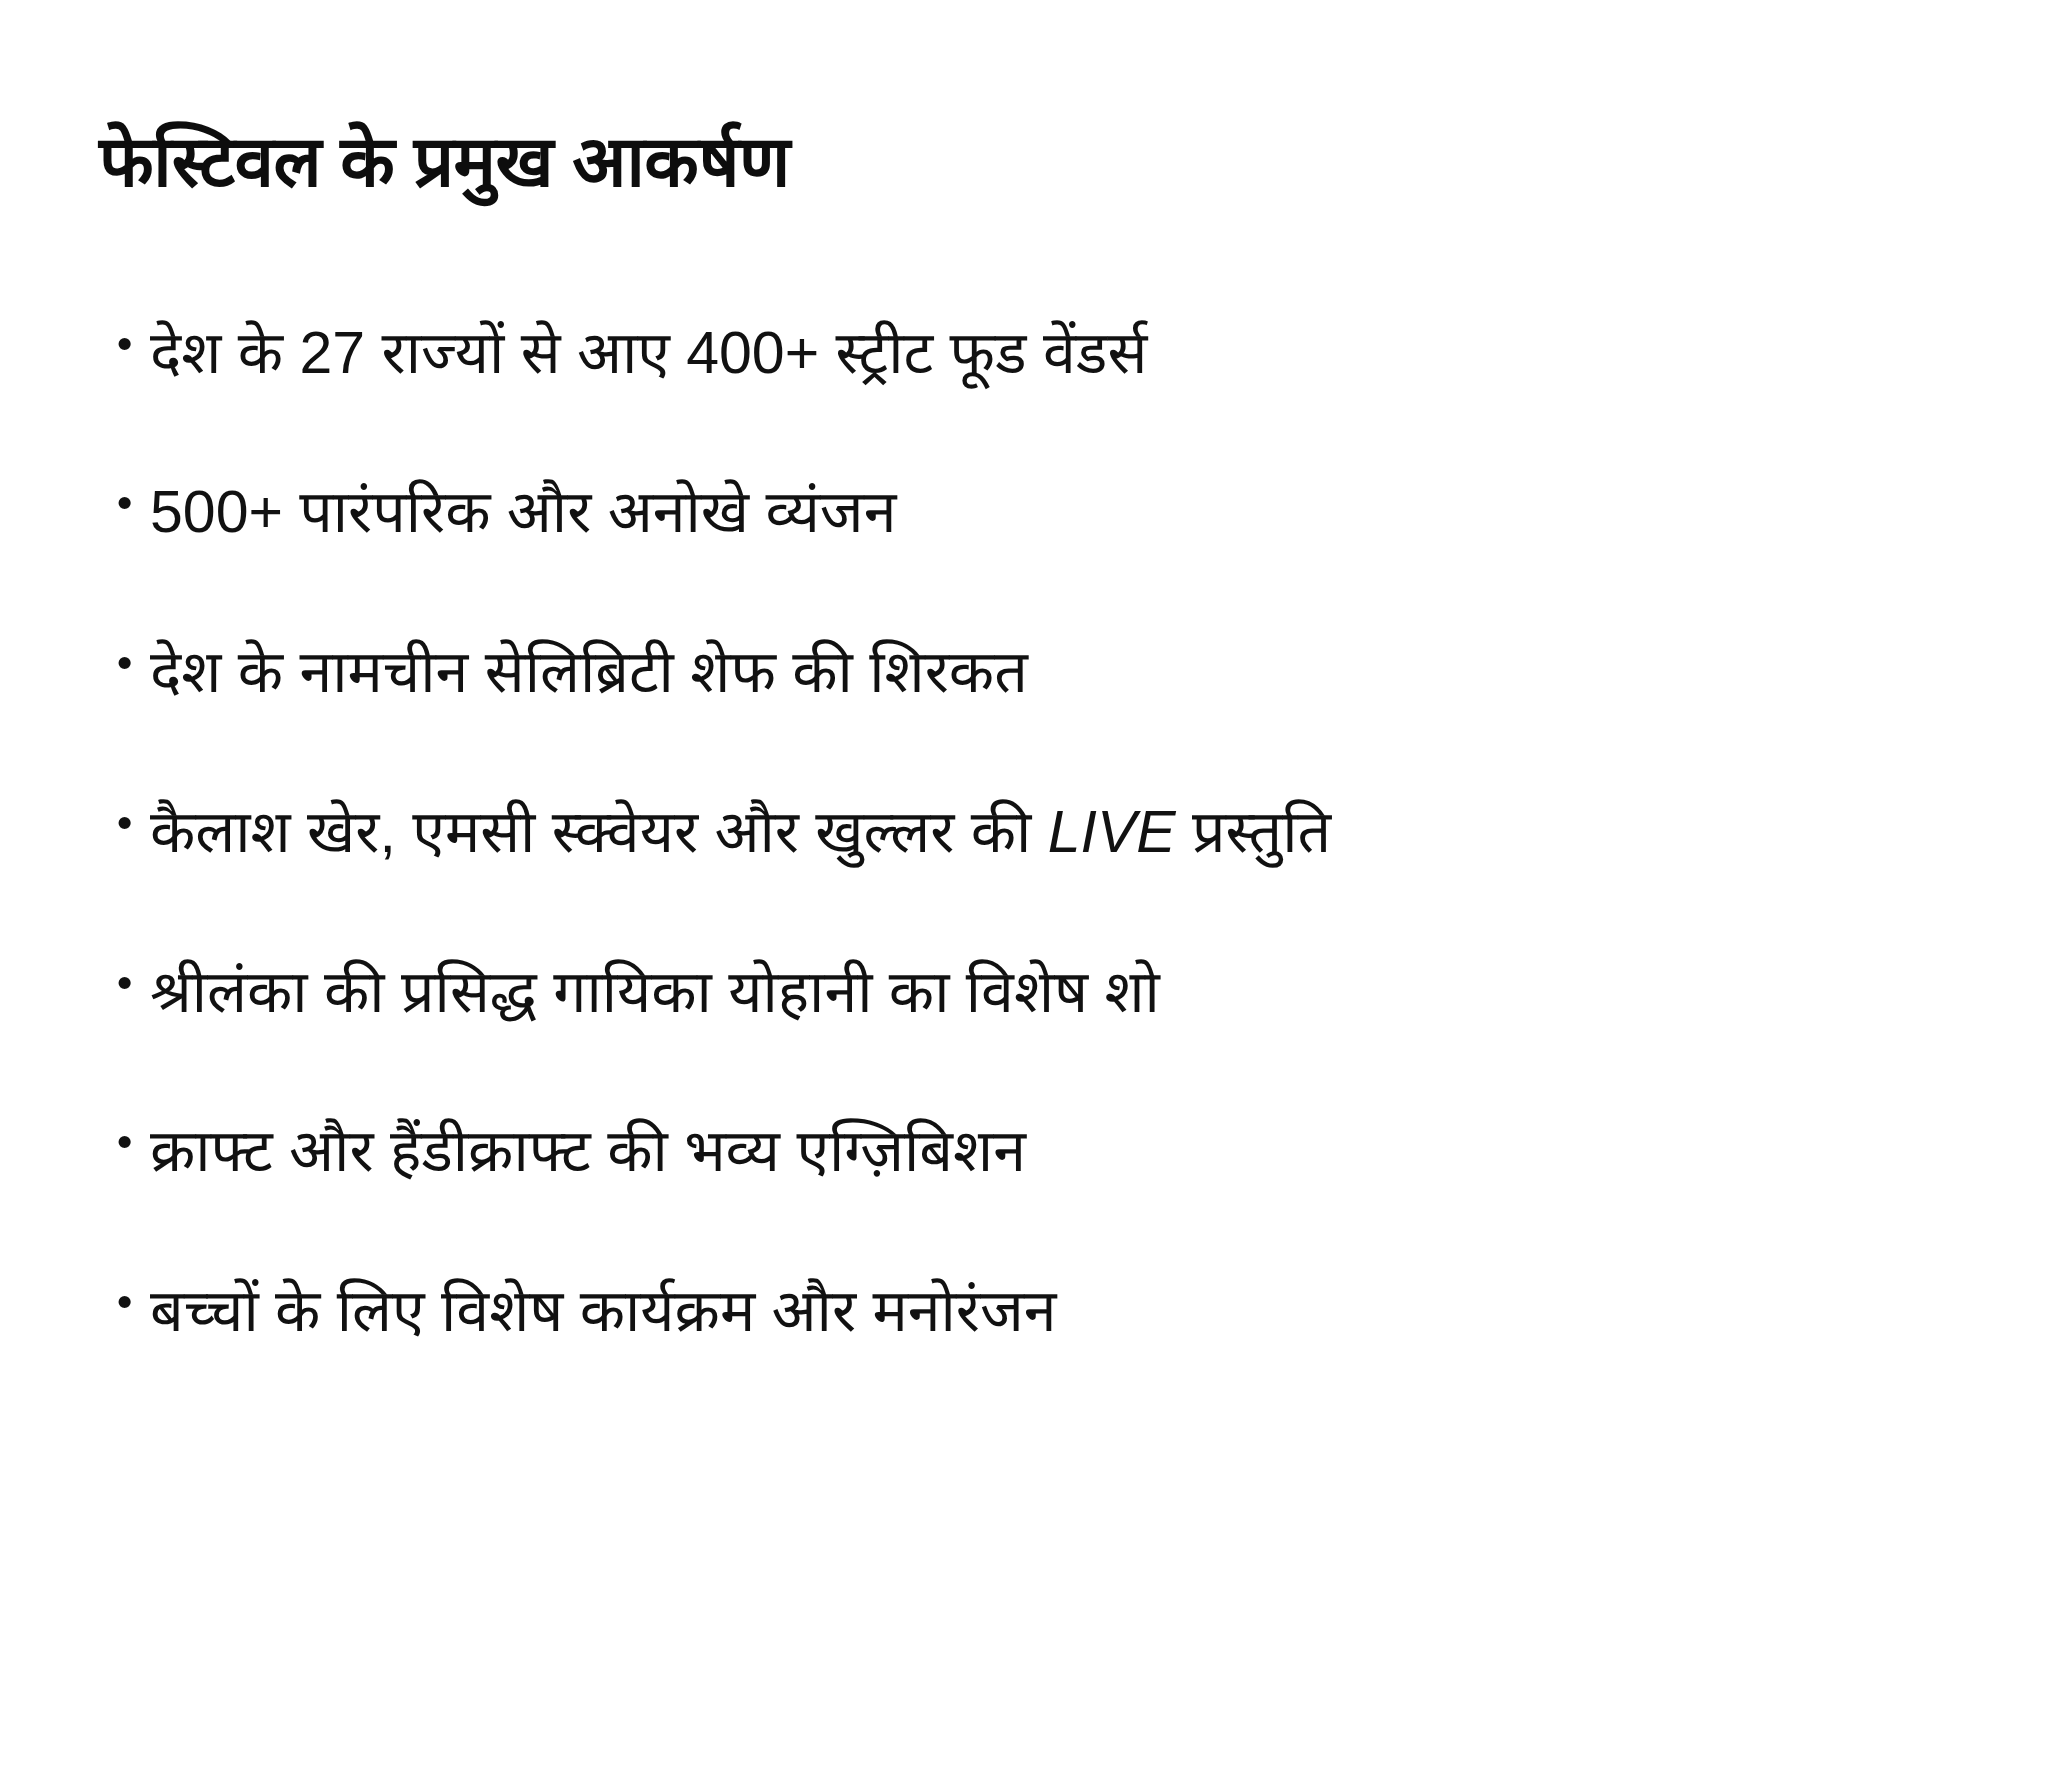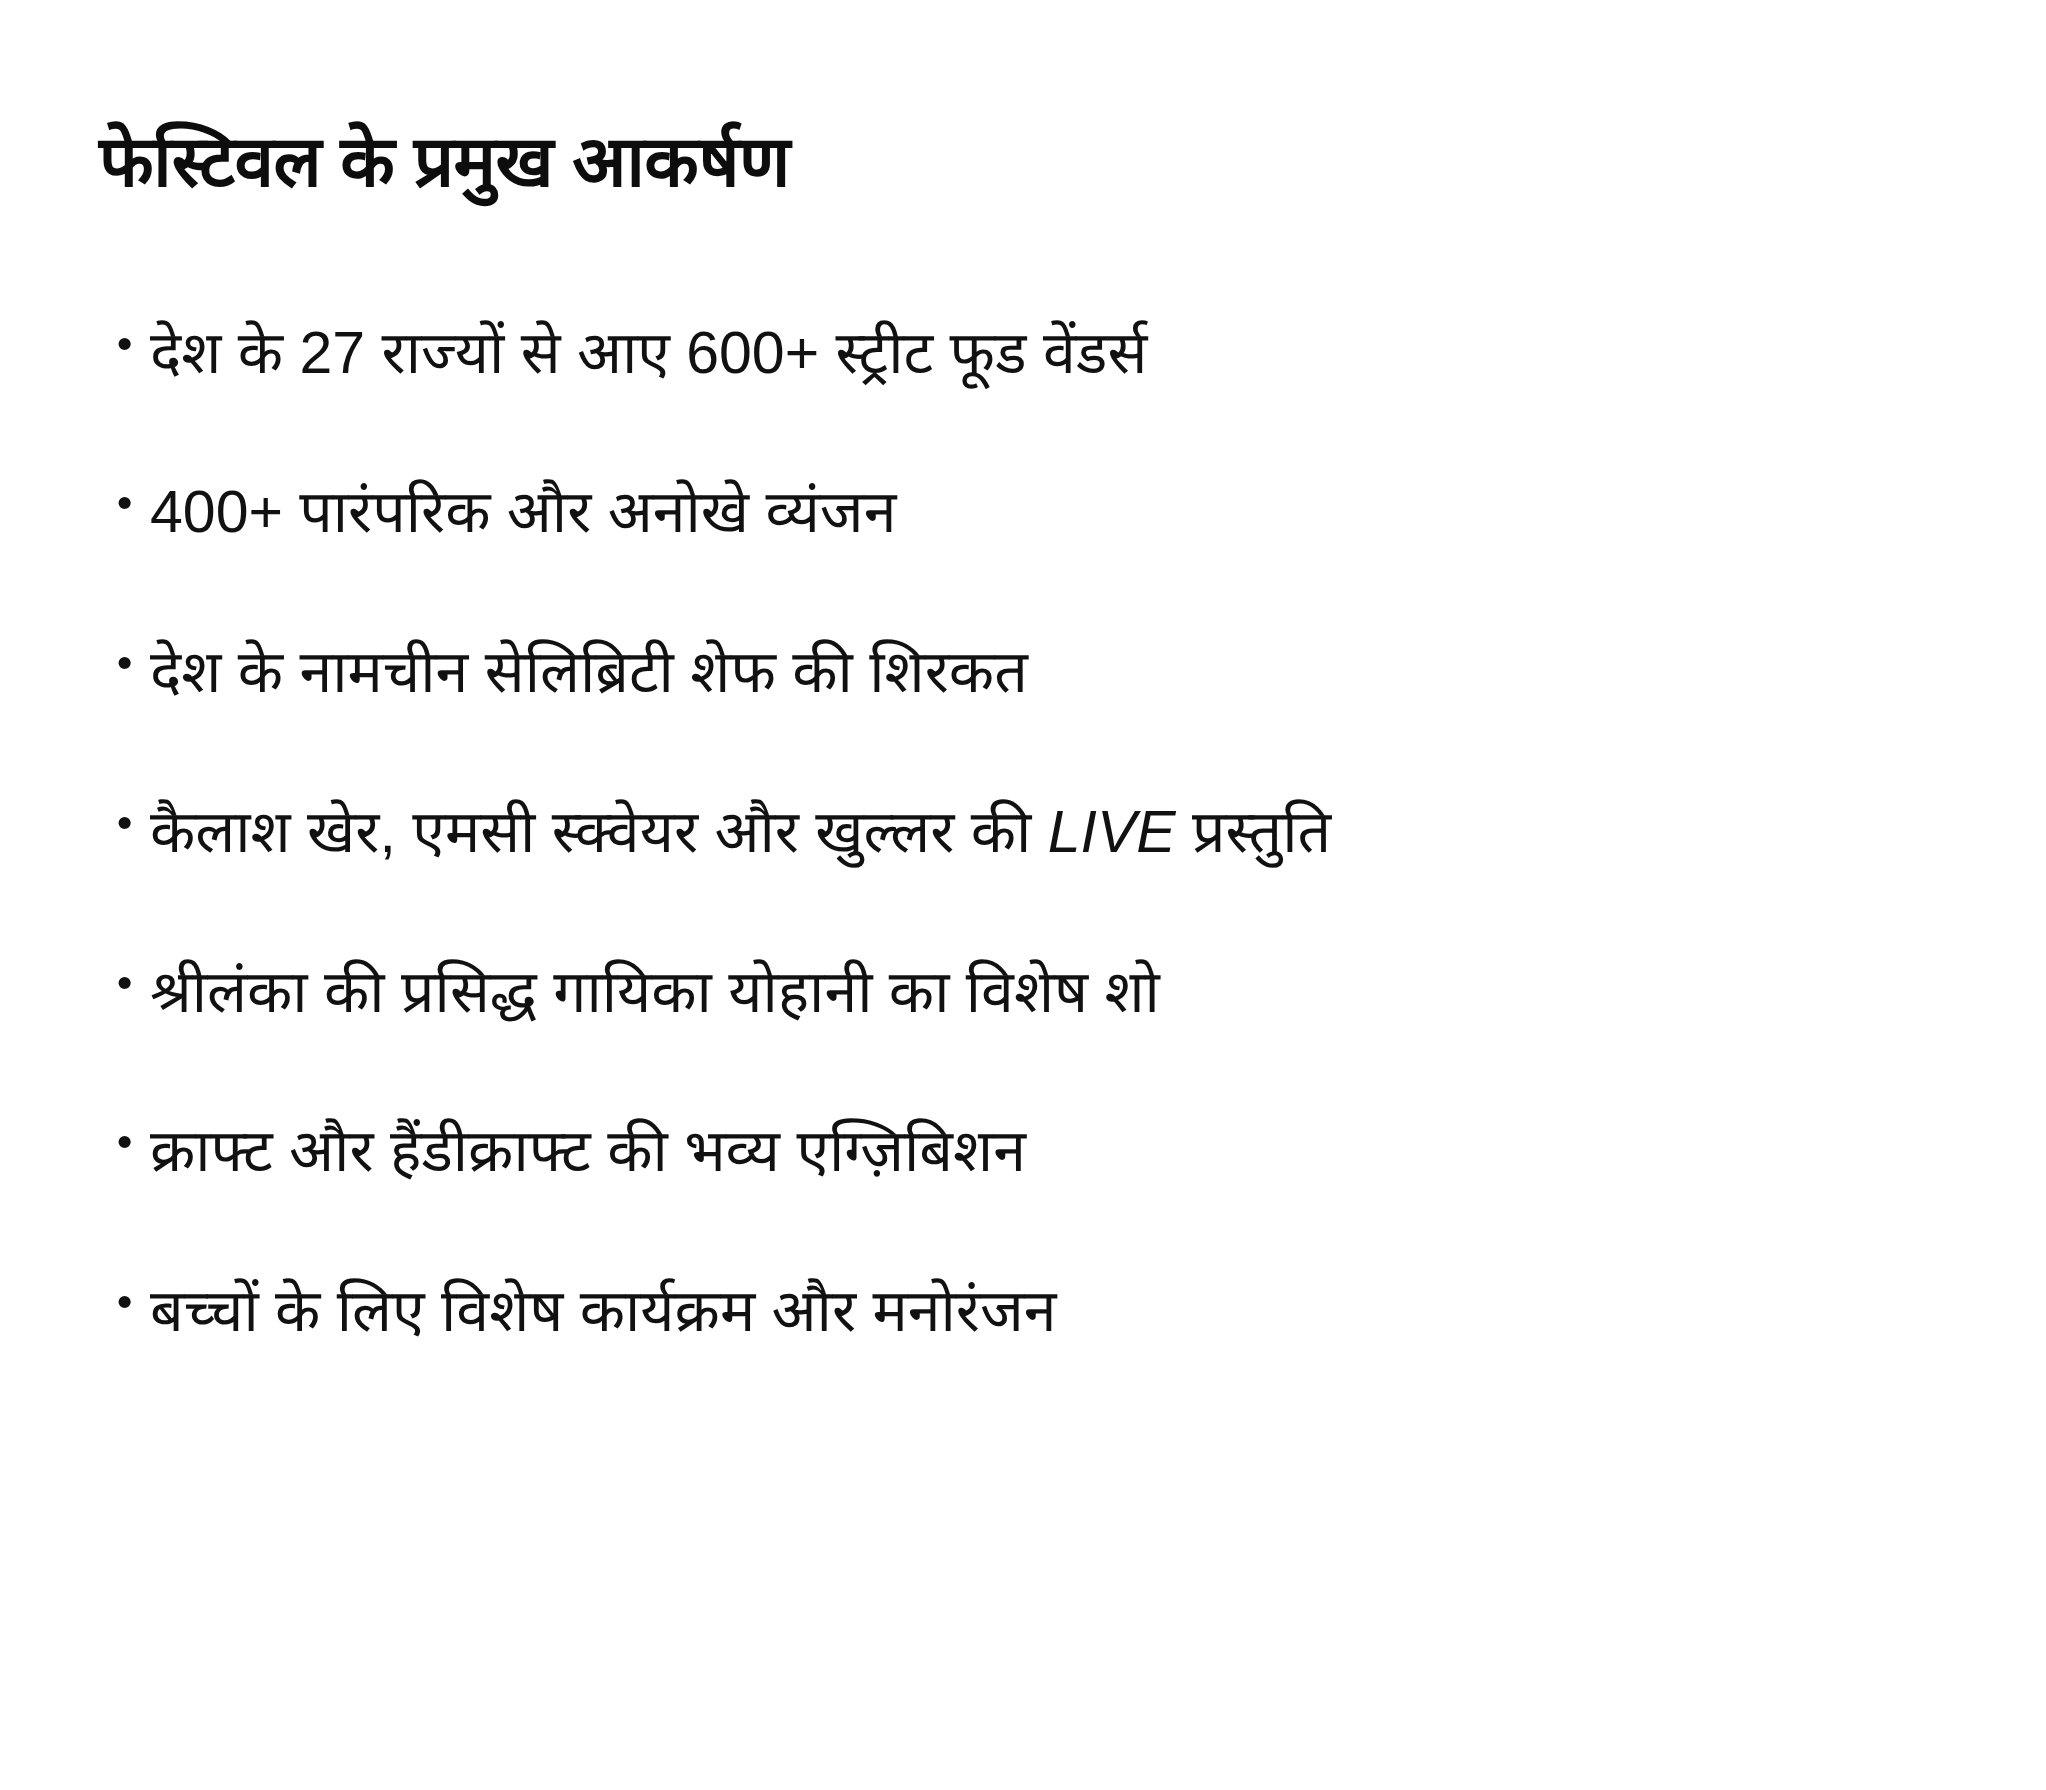--- a/index.html
+++ b/index.html
@@ -70,26 +70,26 @@
 <body>
 
 <div class="page">
 
   <h1 class="page-title">फेस्टिवल के प्रमुख आकर्षण</h1>
 
   <ul class="highlights-list">
 
     <li class="highlight-item">
       <span class="bullet">•</span>
-      <span class="item-text">देश के <b>27 राज्यों</b> से आए <b>600+ स्ट्रीट फूड वेंडर्स</b></span>
+      <span class="item-text">देश के <b>27 राज्यों</b> से आए <b>400+ स्ट्रीट फूड वेंडर्स</b></span>
     </li>
 
     <li class="highlight-item">
       <span class="bullet">•</span>
-      <span class="item-text"><b>400+ पारंपरिक और अनोखे व्यंजन</b></span>
+      <span class="item-text"><b>500+ पारंपरिक और अनोखे व्यंजन</b></span>
     </li>
 
     <li class="highlight-item">
       <span class="bullet">•</span>
       <span class="item-text">देश के नामचीन <b>सेलिब्रिटी शेफ</b> की शिरकत</span>
     </li>
 
     <li class="highlight-item">
       <span class="bullet">•</span>
       <span class="item-text"><b>कैलाश खेर, एमसी स्क्वेयर</b> और <b>खुल्लर</b> की <i>LIVE</i> प्रस्तुति</span>

